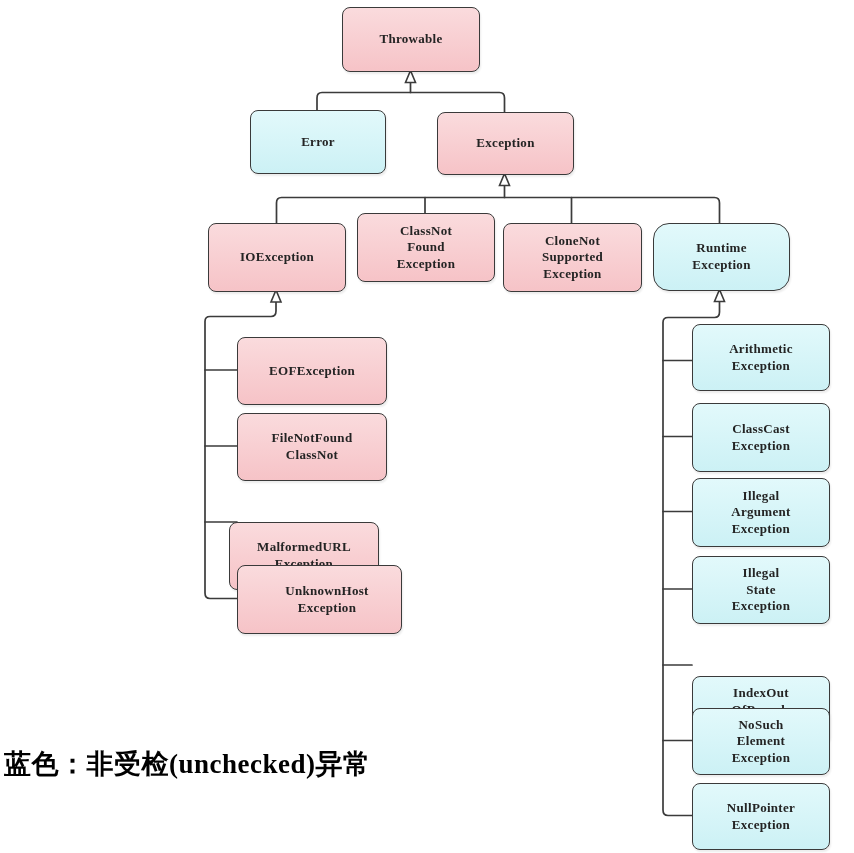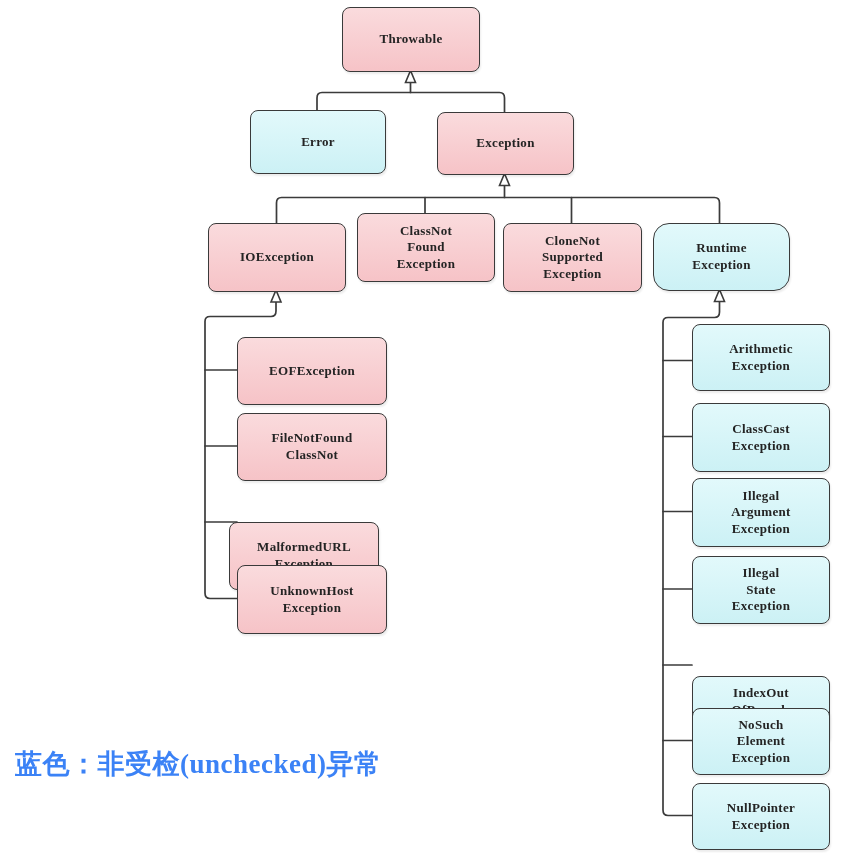--- a/index.html
+++ b/index.html
@@ -28,36 +28,36 @@
   #n-throwable{left:342px;top:7px;width:136px;height:63px;}
   #n-error{left:250px;top:110px;width:134px;height:62px;}
   #n-exception{left:437px;top:112px;width:135px;height:61px;}
   #n-ioexception{left:208px;top:223px;width:136px;height:67px;}
   #n-classnotfound{left:357px;top:213px;width:136px;height:67px;}
   #n-clonenotsupported{left:503px;top:223px;width:137px;height:67px;}
   #n-runtime{left:653px;top:223px;width:135px;height:66px;border-radius:16px;}
   #n-eof{left:237px;top:337px;width:148px;height:66px;text-align:center;}
   #n-filenotfound{left:237px;top:413px;width:148px;height:66px;}
   #n-malformedurl{left:229px;top:489px;width:148px;height:66px;margin-top:33px;}
-  #n-unknownhost{left:237px;top:565px;width:148px;height:67px;}
+  #n-unknownhost{left:237px;top:565px;width:148px;height:67px;padding-left:15px;}
   #n-arithmetic{left:692px;top:324px;width:136px;height:65px;}
   #n-classcast{left:692px;top:403px;width:136px;height:67px;}
   #n-illegalargument{left:692px;top:478px;width:136px;height:67px;}
   #n-illegalstate{left:692px;top:556px;width:136px;height:66px;}
   #n-indexoutofbounds{left:692px;top:632px;width:136px;height:66px;margin-top:44px;}
   #n-nosuchelement{left:692px;top:708px;width:136px;height:65px;}
   #n-nullpointer{left:692px;top:783px;width:136px;height:65px;}
 
   .legend{
     position:absolute;left:4px;top:747px;z-index:2;
     font-size:27px;font-weight:bold;line-height:34px;
     letter-spacing:.5px;white-space:nowrap;
   }
   .legend-line{display:block;}
-  .legend-blue{color:#3b82f6;margin-left:11px;}
+  .legend-blue{color:#000000;}
   .legend-red{color:#f31111;}
 </style>
 </head>
 <body>
 
 <div class="canvas">
 
   <svg class="connectors" width="854" height="853" viewBox="0 0 854 853">
     <g fill="none" stroke="#3b3b3b" stroke-width="1.7" stroke-linecap="round">
 

